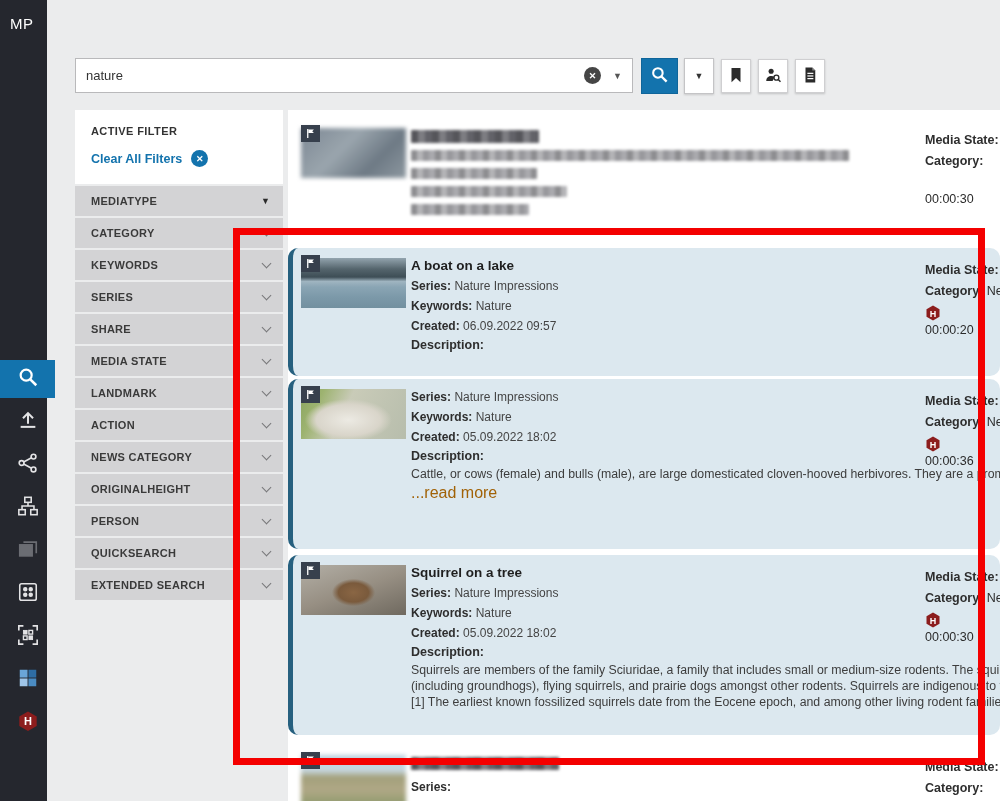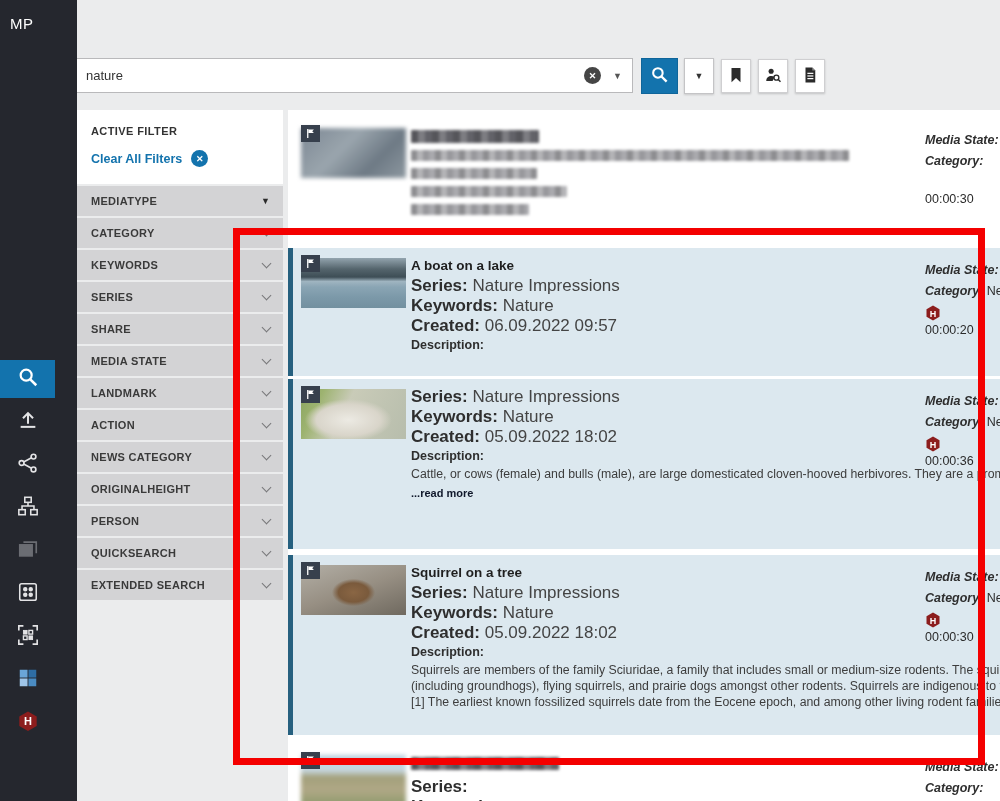--- a/index.html
+++ b/index.html
@@ -1,21 +1,21 @@
 <!DOCTYPE html>
 <html><head>
 <meta charset="utf-8">
 <style>
   * { margin:0; padding:0; box-sizing:border-box; }
   html,body { width:1000px; height:801px; }
   body { font-family:"Liberation Sans", sans-serif; overflow:hidden; }
   .page { position:relative; width:1000px; height:801px; background:#ebeced; overflow:hidden; }
 
   
-  .rail { position:absolute; left:0; top:0; width:77px; height:801px; background:#25272e; z-index:10; }
+  .rail { position:absolute; left:0; top:0; width:47px; height:801px; background:#25272e; z-index:10; }
   .rail-logo { padding:15px 0 0 10px; color:#fff; font-size:15px; letter-spacing:.4px; }
   .rail-icons { position:absolute; top:360px; left:0; width:55px; display:flex; flex-direction:column; align-items:stretch; }
   .rail-item { width:55px; height:38px; display:flex; align-items:center; justify-content:center; margin-bottom:5px; cursor:pointer; }
   .rail-item.active { background:#1373ad; }
   .rail-item svg { width:22px; height:22px; }
 
   
   .searchbar { position:absolute; left:75px; top:58px; height:36px; display:flex; align-items:flex-start; }
   .search-input-wrap { width:558px; height:35px; background:#fff; border:1px solid #b9b9bb; display:flex; align-items:center; }
   .search-input { flex:1; height:100%; border:none; outline:none; background:transparent; font-size:13px; color:#333; padding:0 10px; font-family:"Liberation Sans", sans-serif; }
@@ -35,36 +35,36 @@
   .clear-link { color:#1373ad; font-size:12.5px; font-weight:bold; }
   .badge-x { width:17px; height:17px; border-radius:50%; background:#1373ad; color:#fff; font-size:9px; font-weight:bold; display:flex; align-items:center; justify-content:center; }
   .filter-group { height:30px; background:#d3d3d5; margin-top:2px; display:flex; align-items:center; justify-content:space-between; padding:0 13px 0 16px; cursor:pointer; }
   .fg-label { font-size:11px; font-weight:bold; color:#3a3a3a; letter-spacing:.3px; }
   .fg-caret { color:#2b2b2b; font-size:9px; }
   .chev { width:7px; height:7px; border-right:1.6px solid #77777a; border-bottom:1.6px solid #77777a; transform:rotate(45deg); margin-top:-4px; }
 
   
   .results { position:absolute; left:288px; top:110px; width:712px; height:691px; background:#fff; overflow:hidden; padding-top:8px; }
   .card { position:relative; border-left:5px solid transparent; cursor:pointer; }
-  .card.selected { background:#dce8ef; border-left-color:#26607f; }
+  .card.selected { background:#dce8ef; border-left-color:#26607f;border-radius:10px; }
   .thumb { position:absolute; left:8px; top:10px; width:105px; height:50px; overflow:visible; }
   .thumb .img { position:absolute; inset:0; }
   .thumb.blurimg .img { filter:blur(2px); }
   .flag-badge { position:absolute; left:0; top:-3px; width:19px; height:17px; background:#37404d; display:flex; align-items:center; justify-content:center; z-index:2; }
   .flag-badge svg { width:11px; height:11px; }
   .card-main { margin-left:118px; padding-top:8px; }
   .card-title { font-size:13.5px; font-weight:bold; color:#1f1f1f; line-height:20px; }
-  .meta-line { font-size:17px; color:#444; line-height:20px; white-space:nowrap; overflow:hidden; }
+  .meta-line { font-size:12px; color:#444; line-height:20px; white-space:nowrap; overflow:hidden; }
   .meta-line .b, .desc-label { font-weight:bold; color:#2e2e2e; }
   .desc-label { font-size:12.5px; line-height:19px; }
   .desc-line { font-size:12.3px; color:#3d3d3d; line-height:16px; white-space:nowrap; overflow:hidden; }
-  .read-more { font-size:11px; font-weight:bold; color:#0f172a; line-height:18px; margin-top:2px; cursor:pointer; }
+  .read-more { font-size:16px; font-weight:normal; color:#a16207; line-height:18px; margin-top:2px; cursor:pointer; }
   .card-right { position:absolute; left:632px; top:12px; width:170px; }
   .rline { font-size:12.5px; color:#2e2e2e; line-height:21px; white-space:nowrap; }
-  .rline .b { font-weight:bold;font-style:italic; }
+  .rline .b { font-weight:bold; }
   .h-icon { margin:3px 0 2px; width:16px; height:16px; }
   .duration { font-size:12.5px; color:#2b2b2b; margin-top:2px; }
   .duration.gap { margin-top:20px; }
 
   
   .redact { height:11px; margin:7px 0; border-radius:1px;
             background:repeating-linear-gradient(90deg,#8d8d90 0 6px,#b4b4b7 6px 12px,#98989c 12px 18px,#aaaaae 18px 24px);
             filter:blur(1.6px); }
   .redact.dark { background:repeating-linear-gradient(90deg,#55555a 0 7px,#7d7d82 7px 14px,#626268 14px 21px); height:13px; margin-top:4px; }
 

